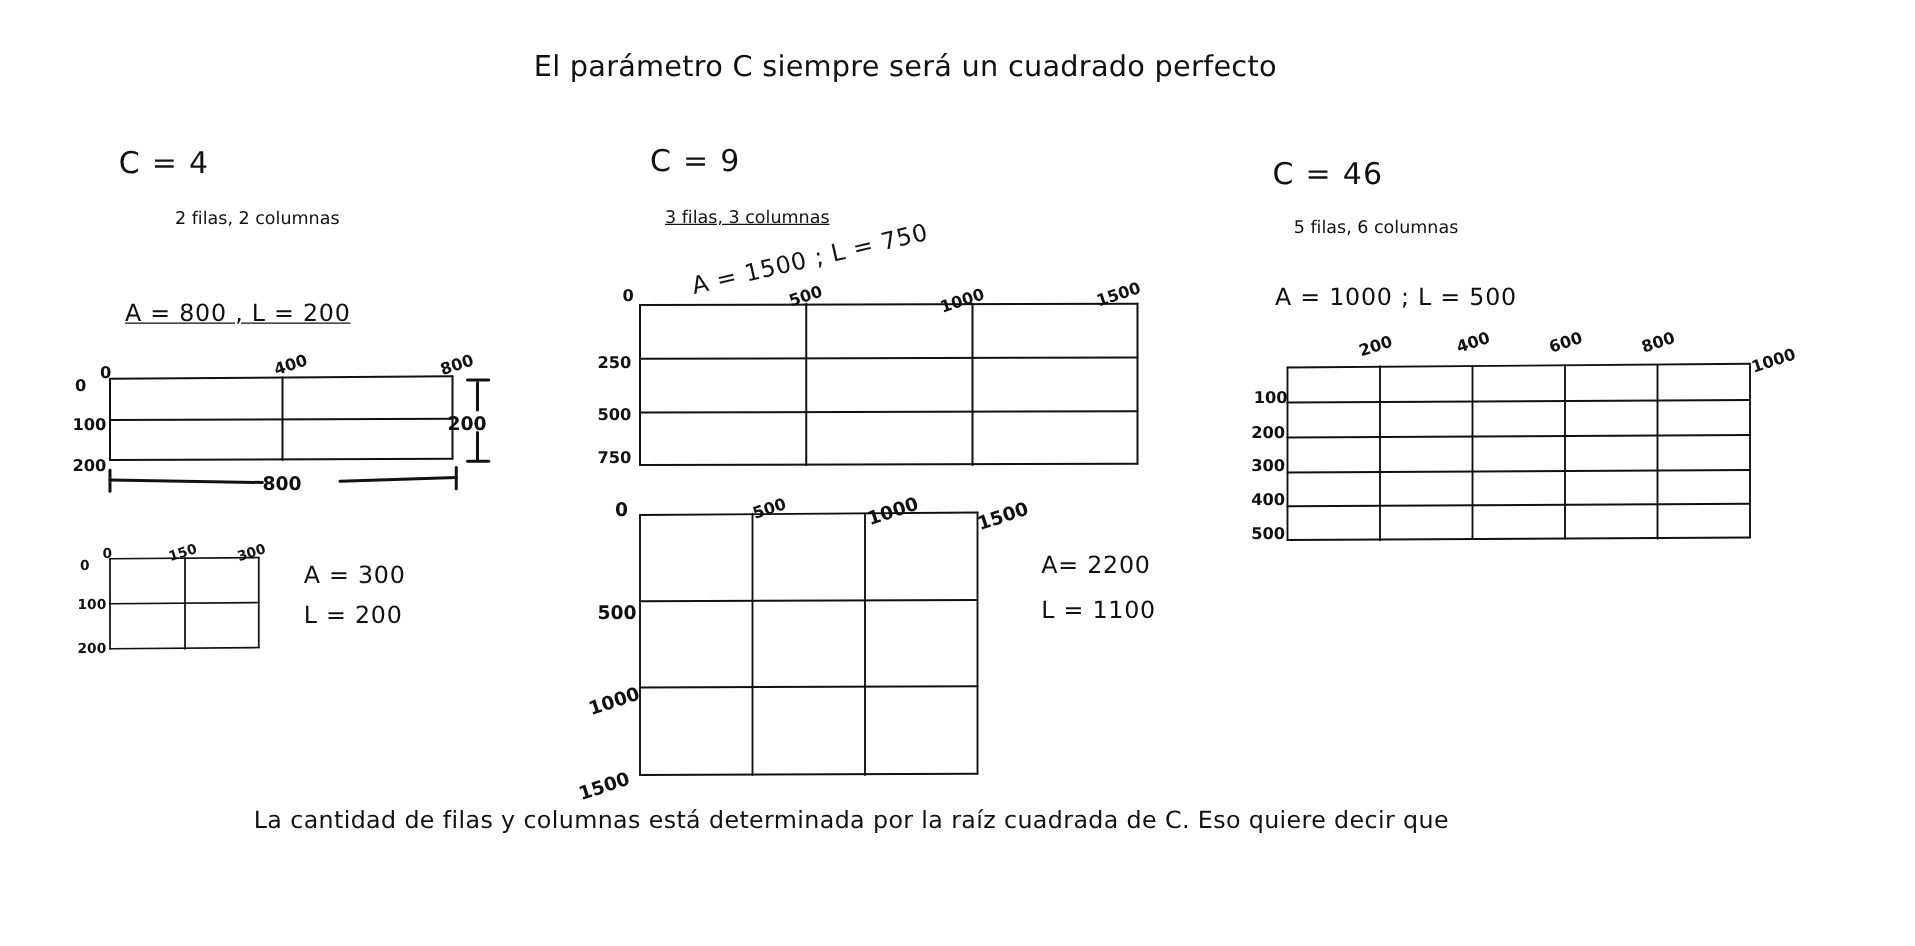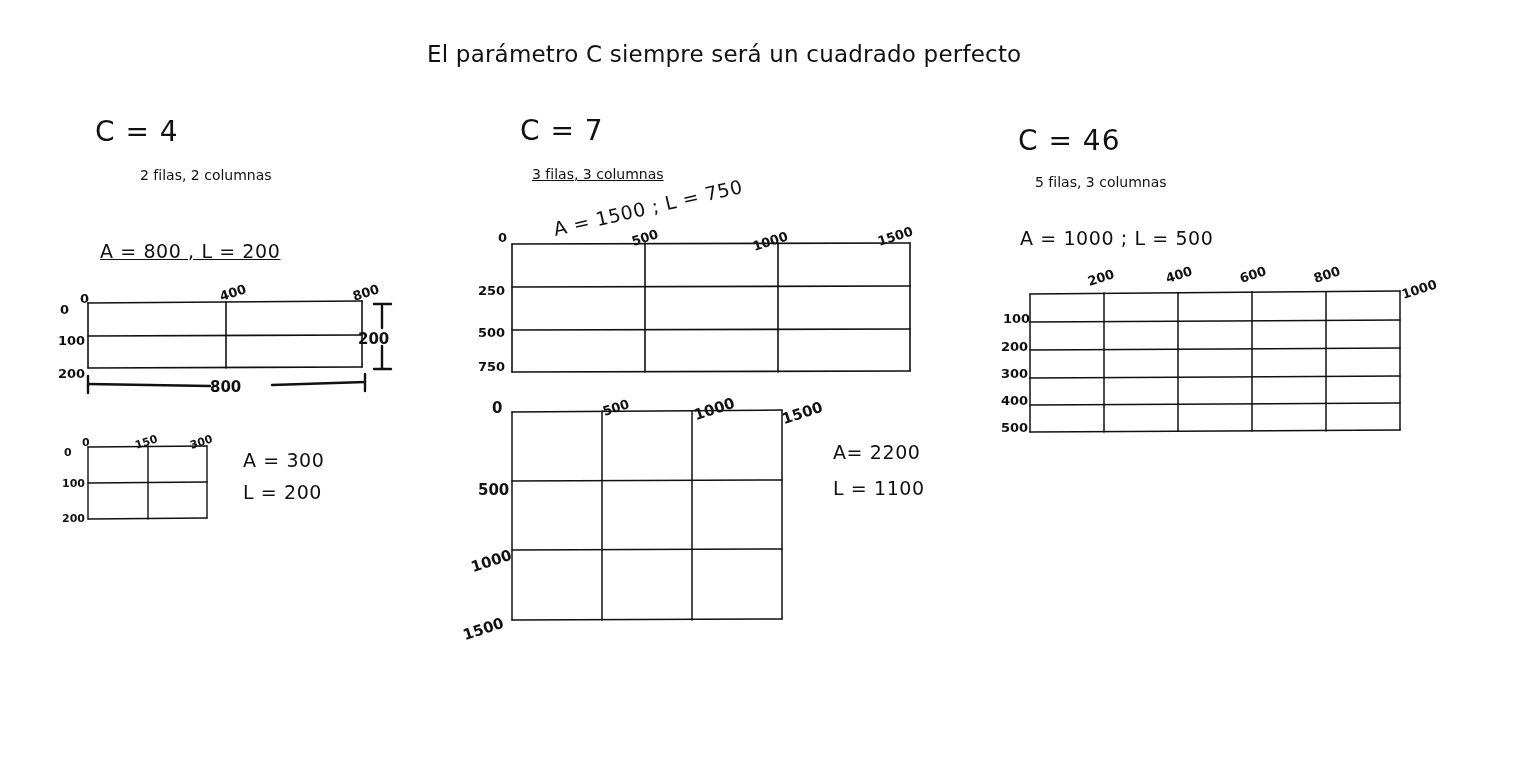--- a/index.html
+++ b/index.html
@@ -27,21 +27,21 @@
     color: #111;
     font-family: "DejaVu Sans", sans-serif;
     line-height: 1;
   }
   
   .title {
     font-size: 23px;
     letter-spacing: 0.2px;
   }
   .c-head {
-    font-size: 28px;
+    font-size: 24px;
     letter-spacing: 1px;
   }
   .sub {
     font-size: 14px;
   }
   .big {
     font-size: 19px;
     letter-spacing: 0.6px;
   }
   .tick {
@@ -134,21 +134,21 @@
   </div>
   <div class="txt tick-sm" style="left:82px; top:437px;">0</div>
   <div class="txt tick-sm rot-a" style="left:137px; top:440px;">150</div>
   <div class="txt tick-sm rot-a" style="left:192px; top:440px;">300</div>
   <div class="txt tick-sm" style="left:64px; top:447px;">0</div>
   <div class="txt tick-sm" style="left:62px; top:478px;">100</div>
   <div class="txt tick-sm" style="left:62px; top:513px;">200</div>
   <div class="txt big" style="left:243px; top:451px;text-align:right;">A = 300</div>
   <div class="txt big" style="left:243px; top:483px;">L = 200</div>
 
-  <div class="txt c-head" style="left:520px; top:117px;">C = 7</div>
+  <div class="txt c-head" style="left:520px; top:117px;">C = 9</div>
   <div class="txt sub" style="left:532px; top:167px;text-decoration:underline;">3 filas, 3 columnas</div>
 
   <div class="txt big rot-b" style="left:556px; top:220px;">A = 1500 ;  L = 750</div>
 
   <div class="grid" style="left:480px; top:220px;">
     <svg width="450" height="170" viewBox="0 0 450 170" aria-hidden="true">
       <g stroke="#111" stroke-width="1.6" stroke-linecap="round">
         <path d="M32,24 L430,23"></path>
         <path d="M32,24 L32,152"></path>
         <path d="M430,23 L430,151"></path>
@@ -187,21 +187,21 @@
   <div class="txt tick rot-a" style="left:605px; top:405px;">500</div>
   <div class="txt tick rot-a" style="left:697px; top:408px; font-size:15px;">1000</div>
   <div class="txt tick rot-a" style="left:785px; top:412px; font-size:15px;">1500</div>
   <div class="txt tick" style="left:478px; top:483px; font-size:15px;">500</div>
   <div class="txt tick rot-a" style="left:474px; top:560px; font-size:15px;">1000</div>
   <div class="txt tick rot-a" style="left:466px; top:628px; font-size:15px;">1500</div>
   <div class="txt big" style="left:833px; top:443px;">A= 2200</div>
   <div class="txt big" style="left:833px; top:479px;">L = 1100</div>
 
   <div class="txt c-head" style="left:1018px; top:127px;">C = 46</div>
-  <div class="txt sub" style="left:1035px; top:175px;">5 filas, 3 columnas</div>
+  <div class="txt sub" style="left:1035px; top:175px;">5 filas, 6 columnas</div>
   <div class="txt big" style="left:1020px; top:229px;">A = 1000  ;  L = 500</div>
 
   <div class="grid" style="left:1000px; top:270px;">
     <svg width="430" height="180" viewBox="0 0 430 180" aria-hidden="true">
       <g stroke="#111" stroke-width="1.5" stroke-linecap="round">
         <path d="M30,24 L400,21"></path>
         <path d="M30,24 L30,162"></path>
         <path d="M400,21 L400,160"></path>
         <path d="M30,162 L400,160"></path>
         <path d="M30,52 L400,50"></path>
@@ -219,14 +219,15 @@
   <div class="txt tick rot-a" style="left:1168px; top:272px;">400</div>
   <div class="txt tick rot-a" style="left:1242px; top:272px;">600</div>
   <div class="txt tick rot-a" style="left:1316px; top:272px;">800</div>
   <div class="txt tick rot-a" style="left:1404px; top:288px;">1000</div>
   <div class="txt tick" style="left:1003px; top:312px;">100</div>
   <div class="txt tick" style="left:1001px; top:340px;">200</div>
   <div class="txt tick" style="left:1001px; top:367px;">300</div>
   <div class="txt tick" style="left:1001px; top:394px;">400</div>
   <div class="txt tick" style="left:1001px; top:421px;">500</div>
 
+  <div class="txt bottom-note" style="left:203px; top:647px;">La cantidad de filas y columnas está determinada por la raíz cuadrada de C. Eso quiere decir que</div>
 
 </div>
 
 </body></html>

